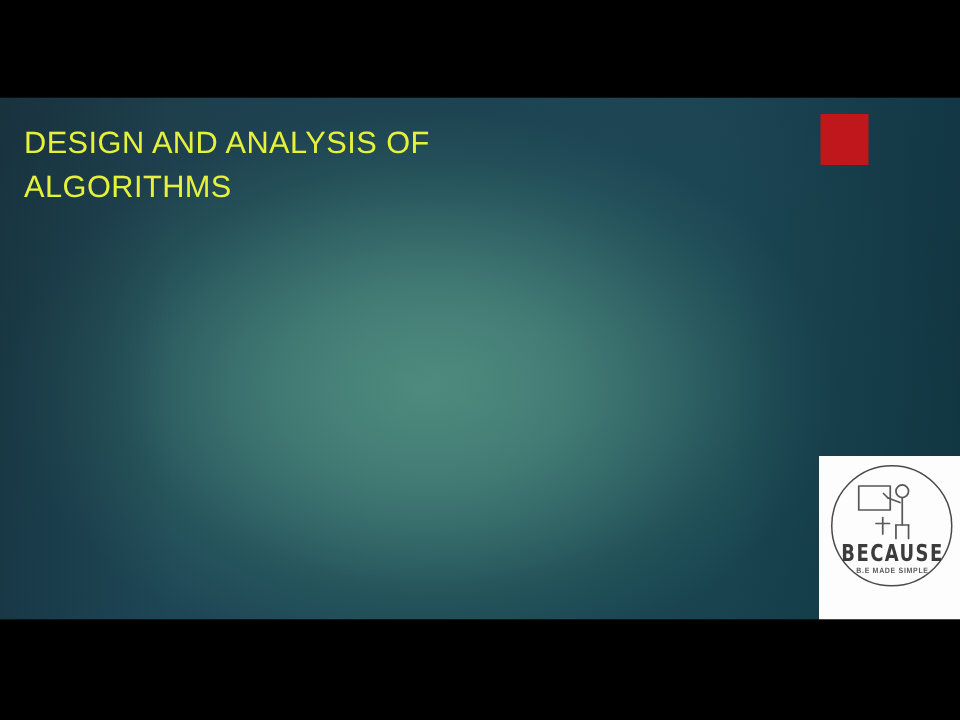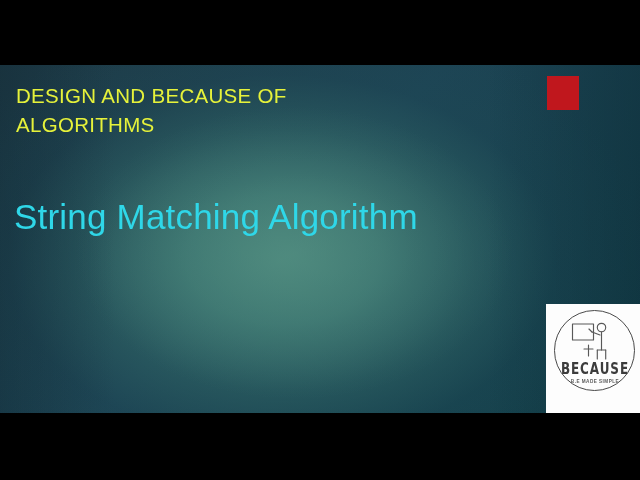--- a/index.html
+++ b/index.html
@@ -176,24 +176,23 @@
   <div class="letterbox top"></div>
 
   <div id="slide">
     <div class="bg-base"></div>
     <div class="bg-glow"></div>
     <div class="bg-glow2"></div>
     <div class="bg-vig"></div>
 
     <div id="accent-square"></div>
 
-    <div id="subtitle">DESIGN AND BECAUSE OF
+    <div id="subtitle">DESIGN AND ANALYSIS OF
 ALGORITHMS</div>
 
-    <h1 id="maintitle">String Matching Algorithm</h1>
 
     <div id="logo-card">
       <div id="logo-circle"></div>
       <svg id="logo-glyph" viewBox="0 0 48 42" fill="none" stroke="#585858" stroke-width="1.15" stroke-linecap="round" stroke-linejoin="round">
         <rect x="2.5" y="4" width="21" height="16"></rect>
         <circle cx="31.5" cy="7.5" r="4.2"></circle>
         <path d="M31.5 12 L31.5 30"></path>
         <path d="M27.3 30 L35.7 30"></path>
         <path d="M27.3 30 L27.3 39"></path>
         <path d="M35.7 30 L35.7 39"></path>

